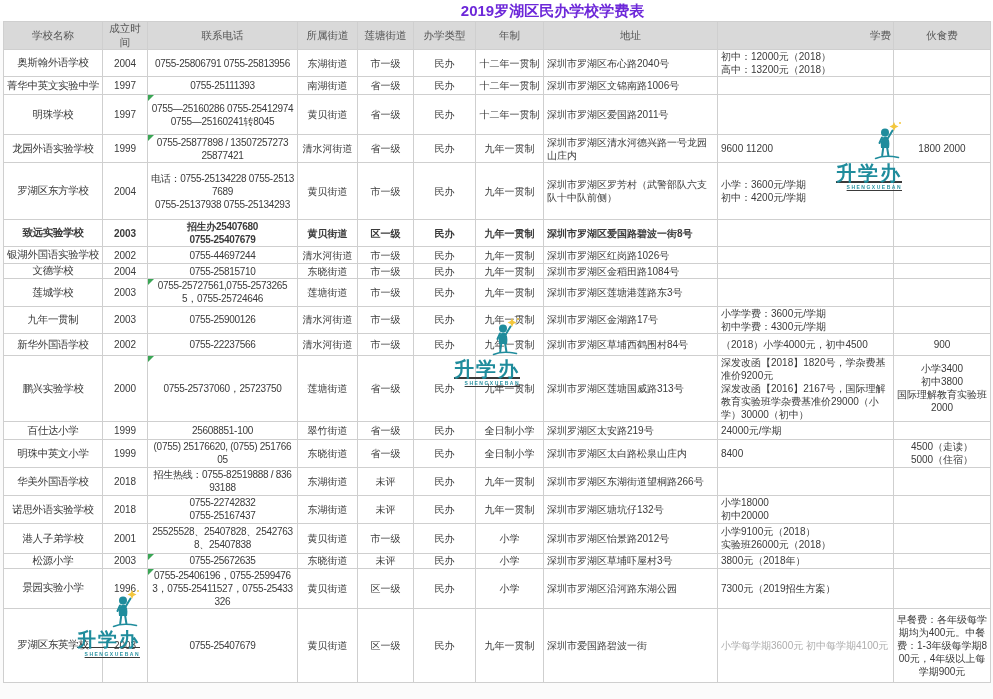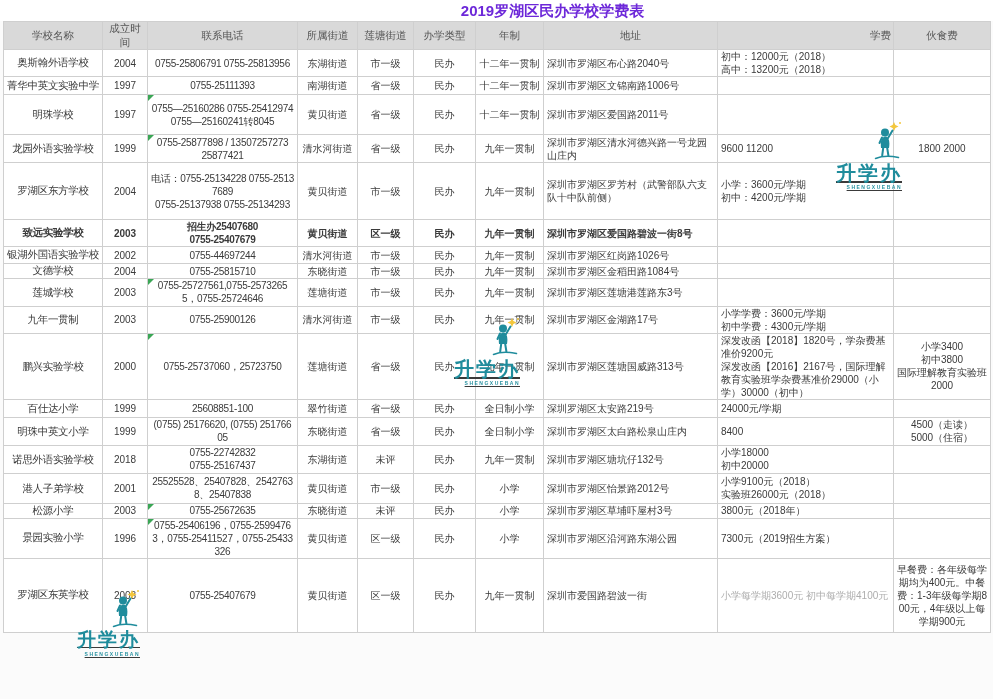--- a/index.html
+++ b/index.html
@@ -204,20 +204,32 @@
         <td class="c col2">0755-25900126</td>
         <td class="c col3">清水河街道</td>
         <td class="c col4">市一级</td>
         <td class="c col5">民办</td>
         <td class="c col6">九年一贯制</td>
         <td class="l col7">深圳市罗湖区金湖路17号</td>
         <td class="l col8">小学学费：3600元/学期
 初中学费：4300元/学期</td>
         <td class="c col9"></td>
       </tr>
+      <tr style="height: 22px;">
+        <td class="c col0">新华外国语学校</td>
+        <td class="c col1">2002</td>
+        <td class="c col2">0755-22237566</td>
+        <td class="c col3">清水河街道</td>
+        <td class="c col4">市一级</td>
+        <td class="c col5">民办</td>
+        <td class="c col6">九年一贯制</td>
+        <td class="l col7">深圳市罗湖区草埔西鹤围村84号</td>
+        <td class="l col8">（2018）小学4000元，初中4500</td>
+        <td class="c col9">900</td>
+      </tr>
       <tr style="height: 65px;">
         <td class="c col0">鹏兴实验学校</td>
         <td class="c col1">2000</td>
         <td class="c col2 note">0755-25737060，25723750</td>
         <td class="c col3">莲塘街道</td>
         <td class="c col4">省一级</td>
         <td class="c col5">民办</td>
         <td class="c col6">九年一贯制</td>
         <td class="l col7">深圳市罗湖区莲塘国威路313号</td>
         <td class="l col8">深发改函【2018】1820号，学杂费基准价9200元
@@ -243,20 +255,32 @@
         <td class="c col1">1999</td>
         <td class="c col2">(0755) 25176620, (0755) 25176605</td>
         <td class="c col3">东晓街道</td>
         <td class="c col4">省一级</td>
         <td class="c col5">民办</td>
         <td class="c col6">全日制小学</td>
         <td class="l col7">深圳市罗湖区太白路松泉山庄内</td>
         <td class="l col8">8400</td>
         <td class="c col9">4500（走读）
 5000（住宿）</td>
+      </tr>
+      <tr style="height: 28px;">
+        <td class="c col0">华美外国语学校</td>
+        <td class="c col1">2018</td>
+        <td class="c col2">招生热线：0755-82519888 / 83693188</td>
+        <td class="c col3">东湖街道</td>
+        <td class="c col4">未评</td>
+        <td class="c col5">民办</td>
+        <td class="c col6">九年一贯制</td>
+        <td class="l col7">深圳市罗湖区东湖街道望桐路266号</td>
+        <td class="l col8"></td>
+        <td class="c col9"></td>
       </tr>
       <tr style="height: 28px;">
         <td class="c col0">诺思外语实验学校</td>
         <td class="c col1">2018</td>
         <td class="c col2">0755-22742832
 0755-25167437</td>
         <td class="c col3">东湖街道</td>
         <td class="c col4">未评</td>
         <td class="c col5">民办</td>
         <td class="c col6">九年一贯制</td>

